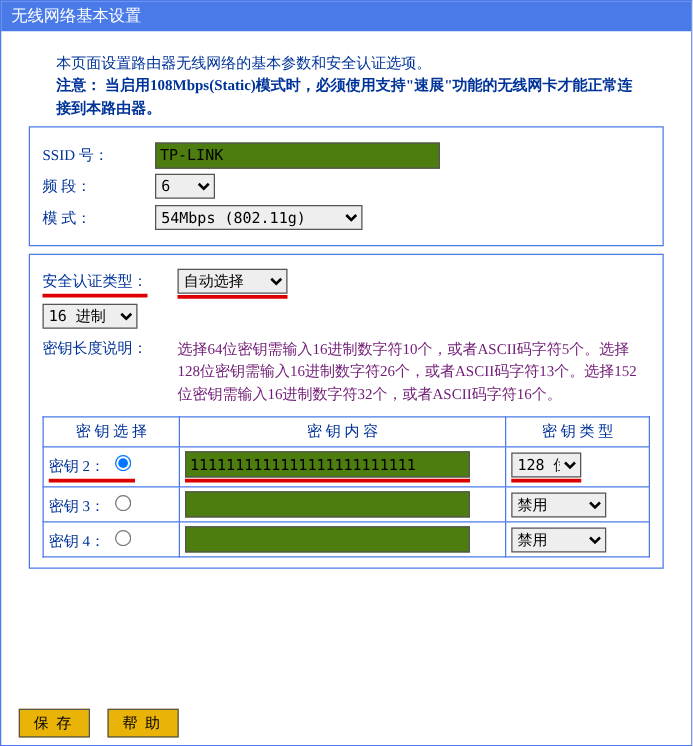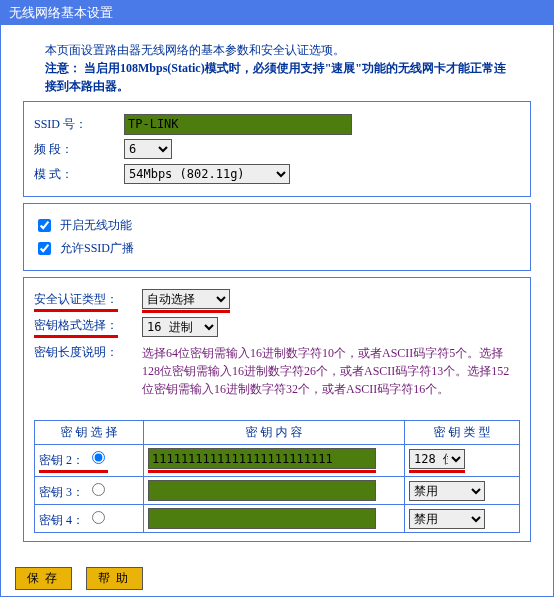--- a/index.html
+++ b/index.html
@@ -86,21 +86,21 @@
     width: 108px;
   }
   .desc .dr {
     flex: 1;
     line-height: 1.5;
     color: #701a75;
   }
   table.keytbl {
     border-collapse: collapse;
     width: 100%;
-    margin-top: 22px;
+    margin-top: 9px;
     color: #003399;
   }
   table.keytbl th, table.keytbl td {
     border: 1px solid #4a7ae8;
     padding: 3px 4px;
     font-weight: normal;
     text-align: left;
     vertical-align: middle;
   }
   table.keytbl th {
@@ -157,46 +157,33 @@
         </select>
       </div>
       <div class="row">
         <span class="lbl">模 式：</span>
         <select style="width:166px">
           <option>54Mbps (802.11g)</option>
         </select>
       </div>
     </div>
 
-    <div class="panel">
-      <div class="cb-row">
-        <input type="checkbox" checked="" style="">
-        <span>开启无线功能</span>
-      </div>
-      <div class="cb-row">
-        <input type="checkbox" checked="" style="">
-        <span>允许SSID广播</span>
-      </div>
-    </div>
 
     <div class="panel">
       <div class="row">
         <span class="lbl2">
           <span class="underline-red">安全认证类型：</span>
         </span>
         <span class="underline-red">
           <select style="width:88px">
             <option>自动选择</option>
           </select>
         </span>
       </div>
       <div class="row">
-        <span class="lbl2">
-          <span class="underline-red">密钥格式选择：</span>
-        </span>
         <select style="width:76px">
           <option>16 进制</option>
         </select>
       </div>
 
       <div class="desc">
         <div class="dl">密钥长度说明：</div>
         <div class="dr">选择64位密钥需输入16进制数字符10个，或者ASCII码字符5个。选择128位密钥需输入16进制数字符26个，或者ASCII码字符13个。选择152位密钥需输入16进制数字符32个，或者ASCII码字符16个。</div>
       </div>
 

